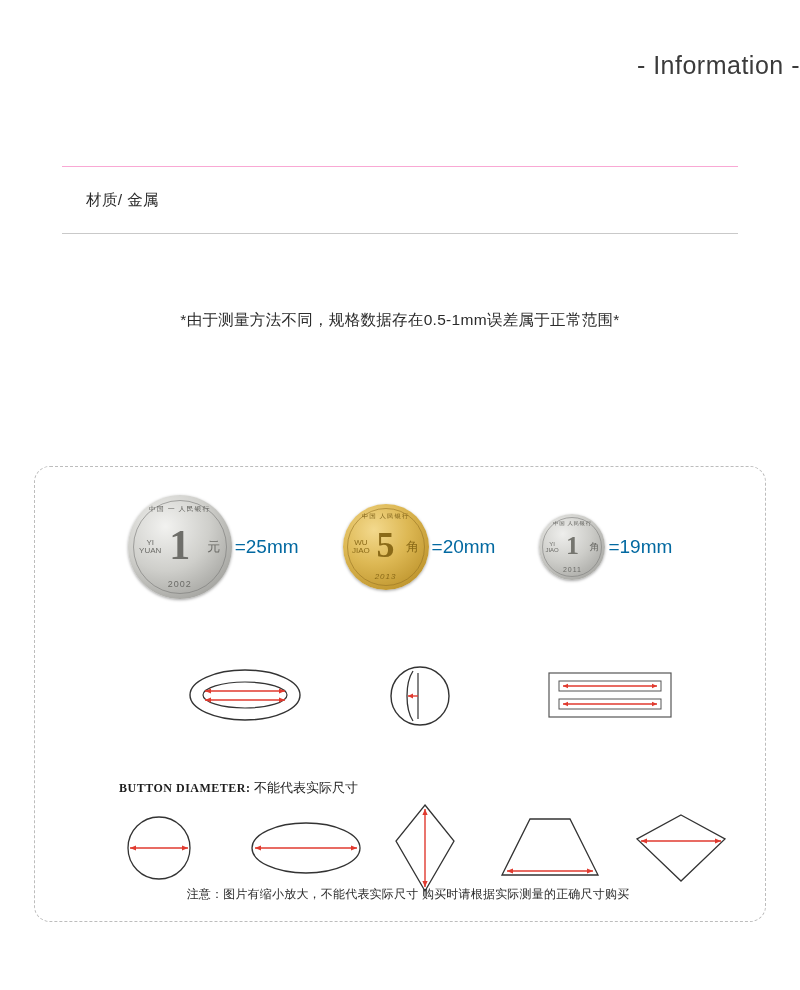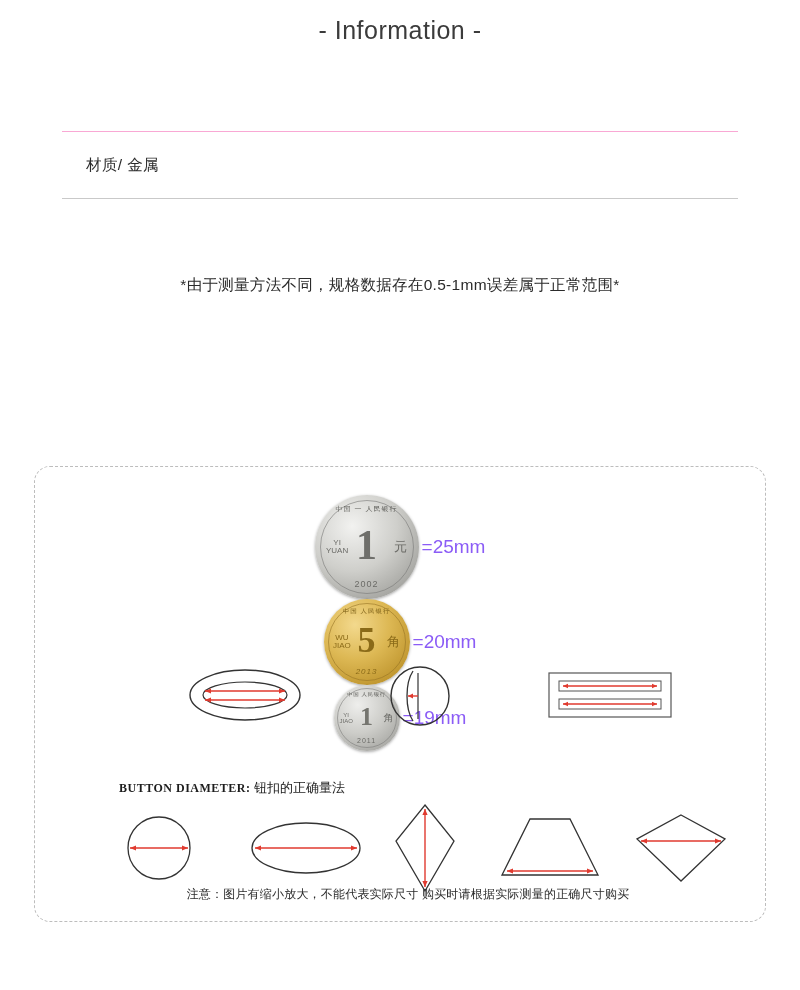--- a/index.html
+++ b/index.html
@@ -11,22 +11,23 @@
     height: 990px;
     background: #ffffff;
     font-family: "Liberation Sans", sans-serif;
     color: #222;
     position: relative;
     overflow: hidden;
   }
 
   
   .header {
-    text-align: center;
+    text-align: right;
     padding-top: 16px;
+    margin-top: 35px;
   }
   .header-title {
     font-family: "Liberation Sans", sans-serif;
     font-size: 25px;
     font-weight: 400;
     color: #3b3b3b;
     letter-spacing: 0.5px;
   }
 
   
@@ -80,21 +81,20 @@
 
   
   .coins-row {
     position: absolute;
     left: 0;
     top: 28px;
     width: 100%;
     display: flex;
     justify-content: center;
     align-items: center;
-    flex-direction: column;
   }
   .coin-group {
     display: flex;
     align-items: center;
     margin: 0 22px;
   }
   .coin {
     border-radius: 50%;
     position: relative;
     display: flex;
@@ -178,21 +178,21 @@
     left: 0; right: 0; bottom: 10%;
     text-align: center;
     font-size: 9px;
     color: #6b6b67;
     letter-spacing: 1px;
   }
   .coin-5jiao .coin-year { color: #8a6a18; font-size: 8px; font-style: italic; }
   .coin-1jiao .coin-year { font-size: 7px; }
   .coin-eq {
     font-size: 19px;
-    color: #8b5cf6;
+    color: #0369a1;
     margin-left: 3px;
     white-space: nowrap;
   }
 
   
   .section-label {
     position: absolute;
     font-size: 13px;
     color: #1d1d1d;
     white-space: nowrap;
@@ -323,21 +323,21 @@
       <polygon points="18,19 23,16.8 23,21.2" fill="#e03a2f"></polygon>
       <polygon points="112,19 107,16.8 107,21.2" fill="#e03a2f"></polygon>
       <line x1="18" y1="37" x2="112" y2="37" stroke="#e03a2f" stroke-width="1.3"></line>
       <polygon points="18,37 23,34.8 23,39.2" fill="#e03a2f"></polygon>
       <polygon points="112,37 107,34.8 107,39.2" fill="#e03a2f"></polygon>
     </svg>
   </div>
 
   <div class="section-label button-label">
     <span class="kw">BUTTON DIAMETER:</span>
-    <span>钮扣的正确量法</span>
+    <span>不能代表实际尺寸</span>
   </div>
 
   <div class="shapes-button">
     <svg class="svg-abs" style="left:82px; top:8px;" width="84" height="74" viewBox="0 0 84 74">
       <circle cx="42" cy="37" r="31" fill="none" stroke="#333" stroke-width="1.3"></circle>
       <line x1="13" y1="37" x2="71" y2="37" stroke="#e03a2f" stroke-width="1.4"></line>
       <polygon points="13,37 19,34.4 19,39.6" fill="#e03a2f"></polygon>
       <polygon points="71,37 65,34.4 65,39.6" fill="#e03a2f"></polygon>
     </svg>
 

